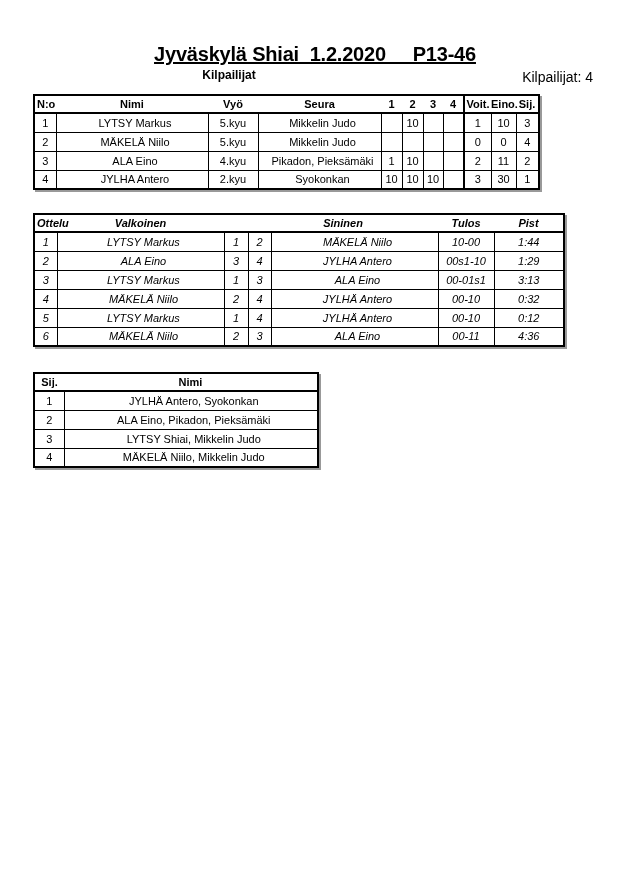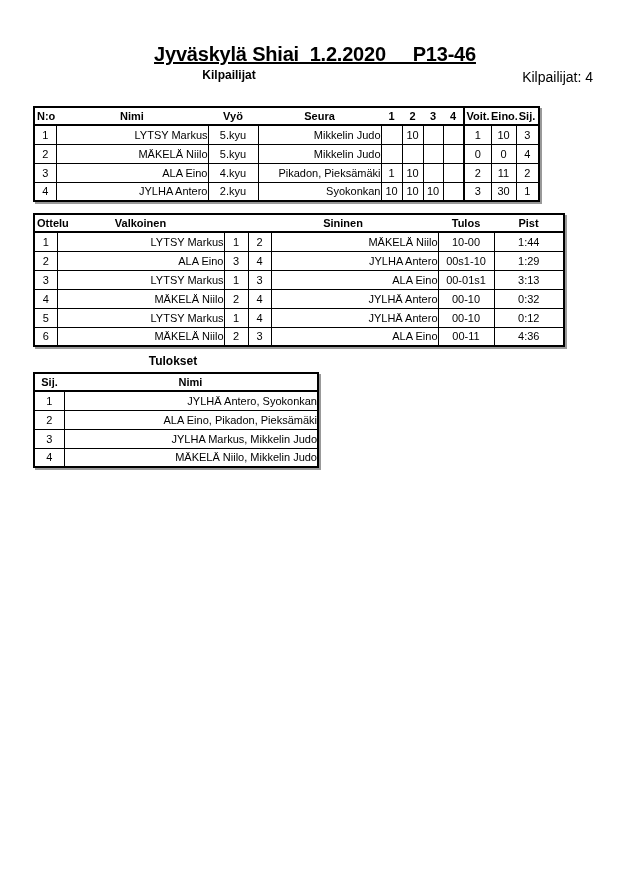--- a/index.html
+++ b/index.html
@@ -39,25 +39,25 @@
     white-space:nowrap; overflow:visible;
     border:none; border-bottom:2px solid #000;
   }
   .tbl td {
     height:19px; padding:0;
     text-align:center; vertical-align:middle;
     white-space:nowrap; overflow:hidden;
     border:1px solid #000;
   }
   .tbl th.hleft { text-align:left; padding-left:2px; }
-  .tbl td.left  { text-align:right; padding-left:6px; }
+  .tbl td.left  { text-align:center; padding-left:6px; }
   .thickL { border-left:2px solid #000 !important; }
 
-  #tbl-kilpailijat { top:106px;  left:33px; width:505px;padding-left:11px; }
-  #tbl-ottelut     { top:213px; left:33px; width:530px; }
+  #tbl-kilpailijat { top:94px;  left:33px; width:505px;padding-left:11px; }
+  #tbl-ottelut     { top:213px; left:33px; width:530px;font-style:italic; }
   #tbl-tulokset    { top:372px; left:33px; width:284px; }
 </style>
 </head>
 <body>
 
 <div class="page">
 
   <div class="title">Jyväskylä Shiai  1.2.2020     P13-46</div>
 
   <div class="section-label lbl-kilpailijat">Kilpailijat</div>
@@ -217,21 +217,20 @@
       <td class="left">MÄKELÄ Niilo</td>
       <td>2</td>
       <td>3</td>
       <td class="left">ALA Eino</td>
       <td>00-11</td>
       <td>4:36</td>
     </tr>
   </tbody>
     </table>
 
-  <div class="section-label lbl-tulokset">Tulokset</div>
 
   <table class="tbl" id="tbl-tulokset">
     <colgroup>
       <col style="width:30px">
         <col style="width:254px">
     </colgroup>
     <tbody>
         <tr>
       <th>Sij.</th>
       <th>Nimi</th>
@@ -239,21 +238,21 @@
     <tr>
       <td>1</td>
       <td class="left">JYLHÄ Antero, Syokonkan</td>
     </tr>
     <tr>
       <td>2</td>
       <td class="left">ALA Eino, Pikadon, Pieksämäki</td>
     </tr>
     <tr>
       <td>3</td>
-      <td class="left">JYLHA Markus, Mikkelin Judo</td>
+      <td class="left">LYTSY Shiai, Mikkelin Judo</td>
     </tr>
     <tr>
       <td>4</td>
       <td class="left">MÄKELÄ Niilo, Mikkelin Judo</td>
     </tr>
   </tbody>
     </table>
 
 </div>
 

